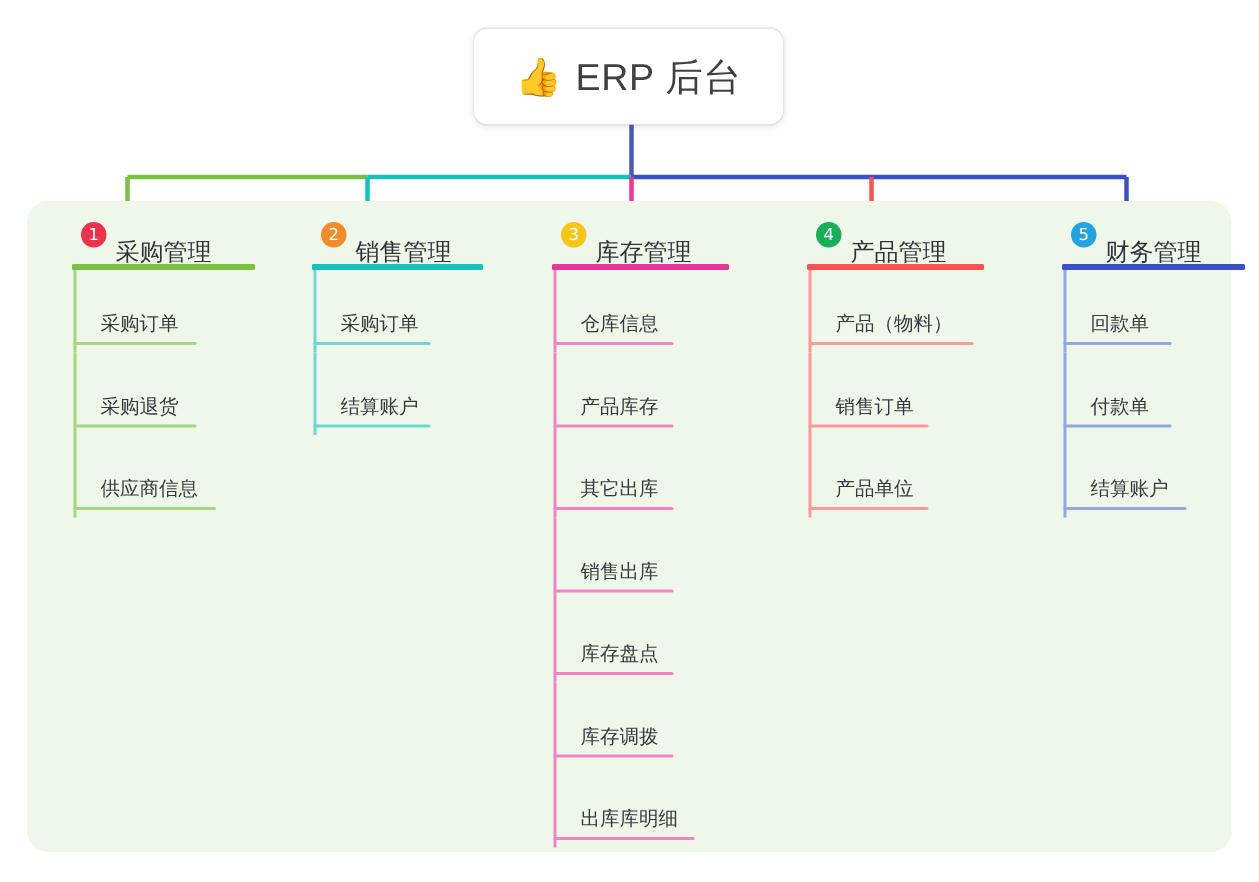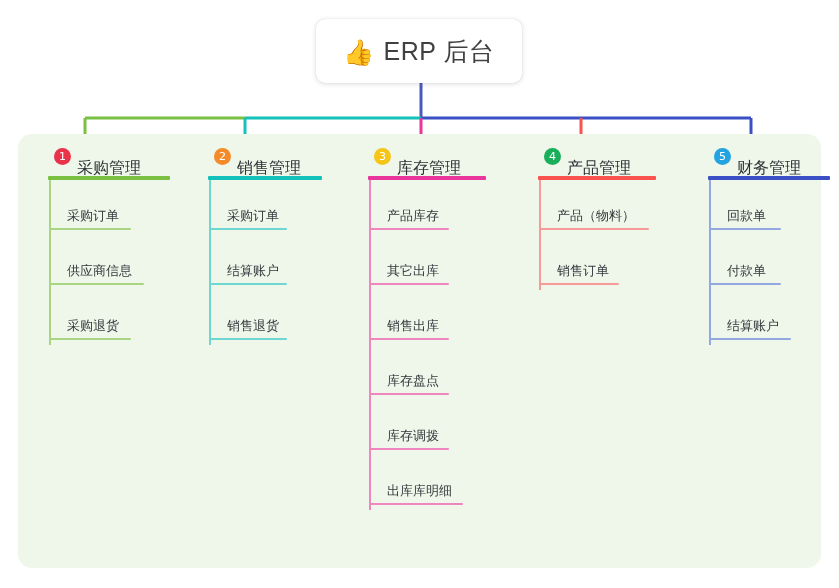--- a/index.html
+++ b/index.html
@@ -183,61 +183,61 @@
         </div>
         <div class="head-rule" style="width: 122px; background: rgb(122, 193, 67);"></div>
         <div class="items">
           <div class="item">
             <div class="item-spine" style="background: rgb(168, 213, 130);"></div>
             <div class="item-label">采购订单</div>
             <div class="item-rule" style="width: 82px; background: rgb(168, 213, 130);"></div>
           </div>
           <div class="item">
             <div class="item-spine" style="background: rgb(168, 213, 130);"></div>
+            <div class="item-label">采购退货</div>
+            <div class="item-rule" style="width: 82px; background: rgb(168, 213, 130);"></div>
+          </div>
+          <div class="item">
+            <div class="item-spine" style="background: rgb(168, 213, 130);"></div>
             <div class="item-label">供应商信息</div>
             <div class="item-rule" style="width: 95px; background: rgb(168, 213, 130);"></div>
-          </div>
-          <div class="item">
-            <div class="item-spine" style="background: rgb(168, 213, 130);"></div>
-            <div class="item-label">采购退货</div>
-            <div class="item-rule" style="width: 82px; background: rgb(168, 213, 130);"></div>
           </div>
         </div>
       </div>
       <div class="column" style="left: 178px;">
         <div class="col-head">
           <span class="badge" style="background: rgb(244, 139, 42);">2</span>
           <span class="col-title">销售管理</span>
         </div>
         <div class="head-rule" style="width: 114px; background: rgb(20, 194, 187);"></div>
         <div class="items">
           <div class="item">
             <div class="item-spine" style="background: rgb(111, 215, 210);"></div>
             <div class="item-label">采购订单</div>
             <div class="item-rule" style="width: 78px; background: rgb(111, 215, 210);"></div>
           </div>
           <div class="item">
             <div class="item-spine" style="background: rgb(111, 215, 210);"></div>
             <div class="item-label">结算账户</div>
             <div class="item-rule" style="width: 78px; background: rgb(111, 215, 210);"></div>
           </div>
-          <div class="item">
-            <div class="item-spine" style="background: rgb(111, 215, 210);"></div>
-            <div class="item-label">销售退货</div>
-            <div class="item-rule" style="width: 78px; background: rgb(111, 215, 210);"></div>
-          </div>
         </div>
       </div>
       <div class="column" style="left: 338px;">
         <div class="col-head">
           <span class="badge" style="background: rgb(245, 197, 24);">3</span>
           <span class="col-title">库存管理</span>
         </div>
         <div class="head-rule" style="width: 118px; background: rgb(232, 54, 154);"></div>
         <div class="items">
+          <div class="item">
+            <div class="item-spine" style="background: rgb(239, 134, 191);"></div>
+            <div class="item-label">仓库信息</div>
+            <div class="item-rule" style="width: 80px; background: rgb(239, 134, 191);"></div>
+          </div>
           <div class="item">
             <div class="item-spine" style="background: rgb(239, 134, 191);"></div>
             <div class="item-label">产品库存</div>
             <div class="item-rule" style="width: 80px; background: rgb(239, 134, 191);"></div>
           </div>
           <div class="item">
             <div class="item-spine" style="background: rgb(239, 134, 191);"></div>
             <div class="item-label">其它出库</div>
             <div class="item-rule" style="width: 80px; background: rgb(239, 134, 191);"></div>
           </div>
@@ -273,20 +273,25 @@
           <div class="item">
             <div class="item-spine" style="background: rgb(247, 155, 152);"></div>
             <div class="item-label">产品（物料）</div>
             <div class="item-rule" style="width: 110px; background: rgb(247, 155, 152);"></div>
           </div>
           <div class="item">
             <div class="item-spine" style="background: rgb(247, 155, 152);"></div>
             <div class="item-label">销售订单</div>
             <div class="item-rule" style="width: 80px; background: rgb(247, 155, 152);"></div>
           </div>
+          <div class="item">
+            <div class="item-spine" style="background: rgb(247, 155, 152);"></div>
+            <div class="item-label">产品单位</div>
+            <div class="item-rule" style="width: 80px; background: rgb(247, 155, 152);"></div>
+          </div>
         </div>
       </div>
       <div class="column" style="left: 678px;">
         <div class="col-head">
           <span class="badge" style="background: rgb(35, 163, 224);">5</span>
           <span class="col-title">财务管理</span>
         </div>
         <div class="head-rule" style="width: 122px; background: rgb(59, 80, 196);"></div>
         <div class="items">
           <div class="item">

